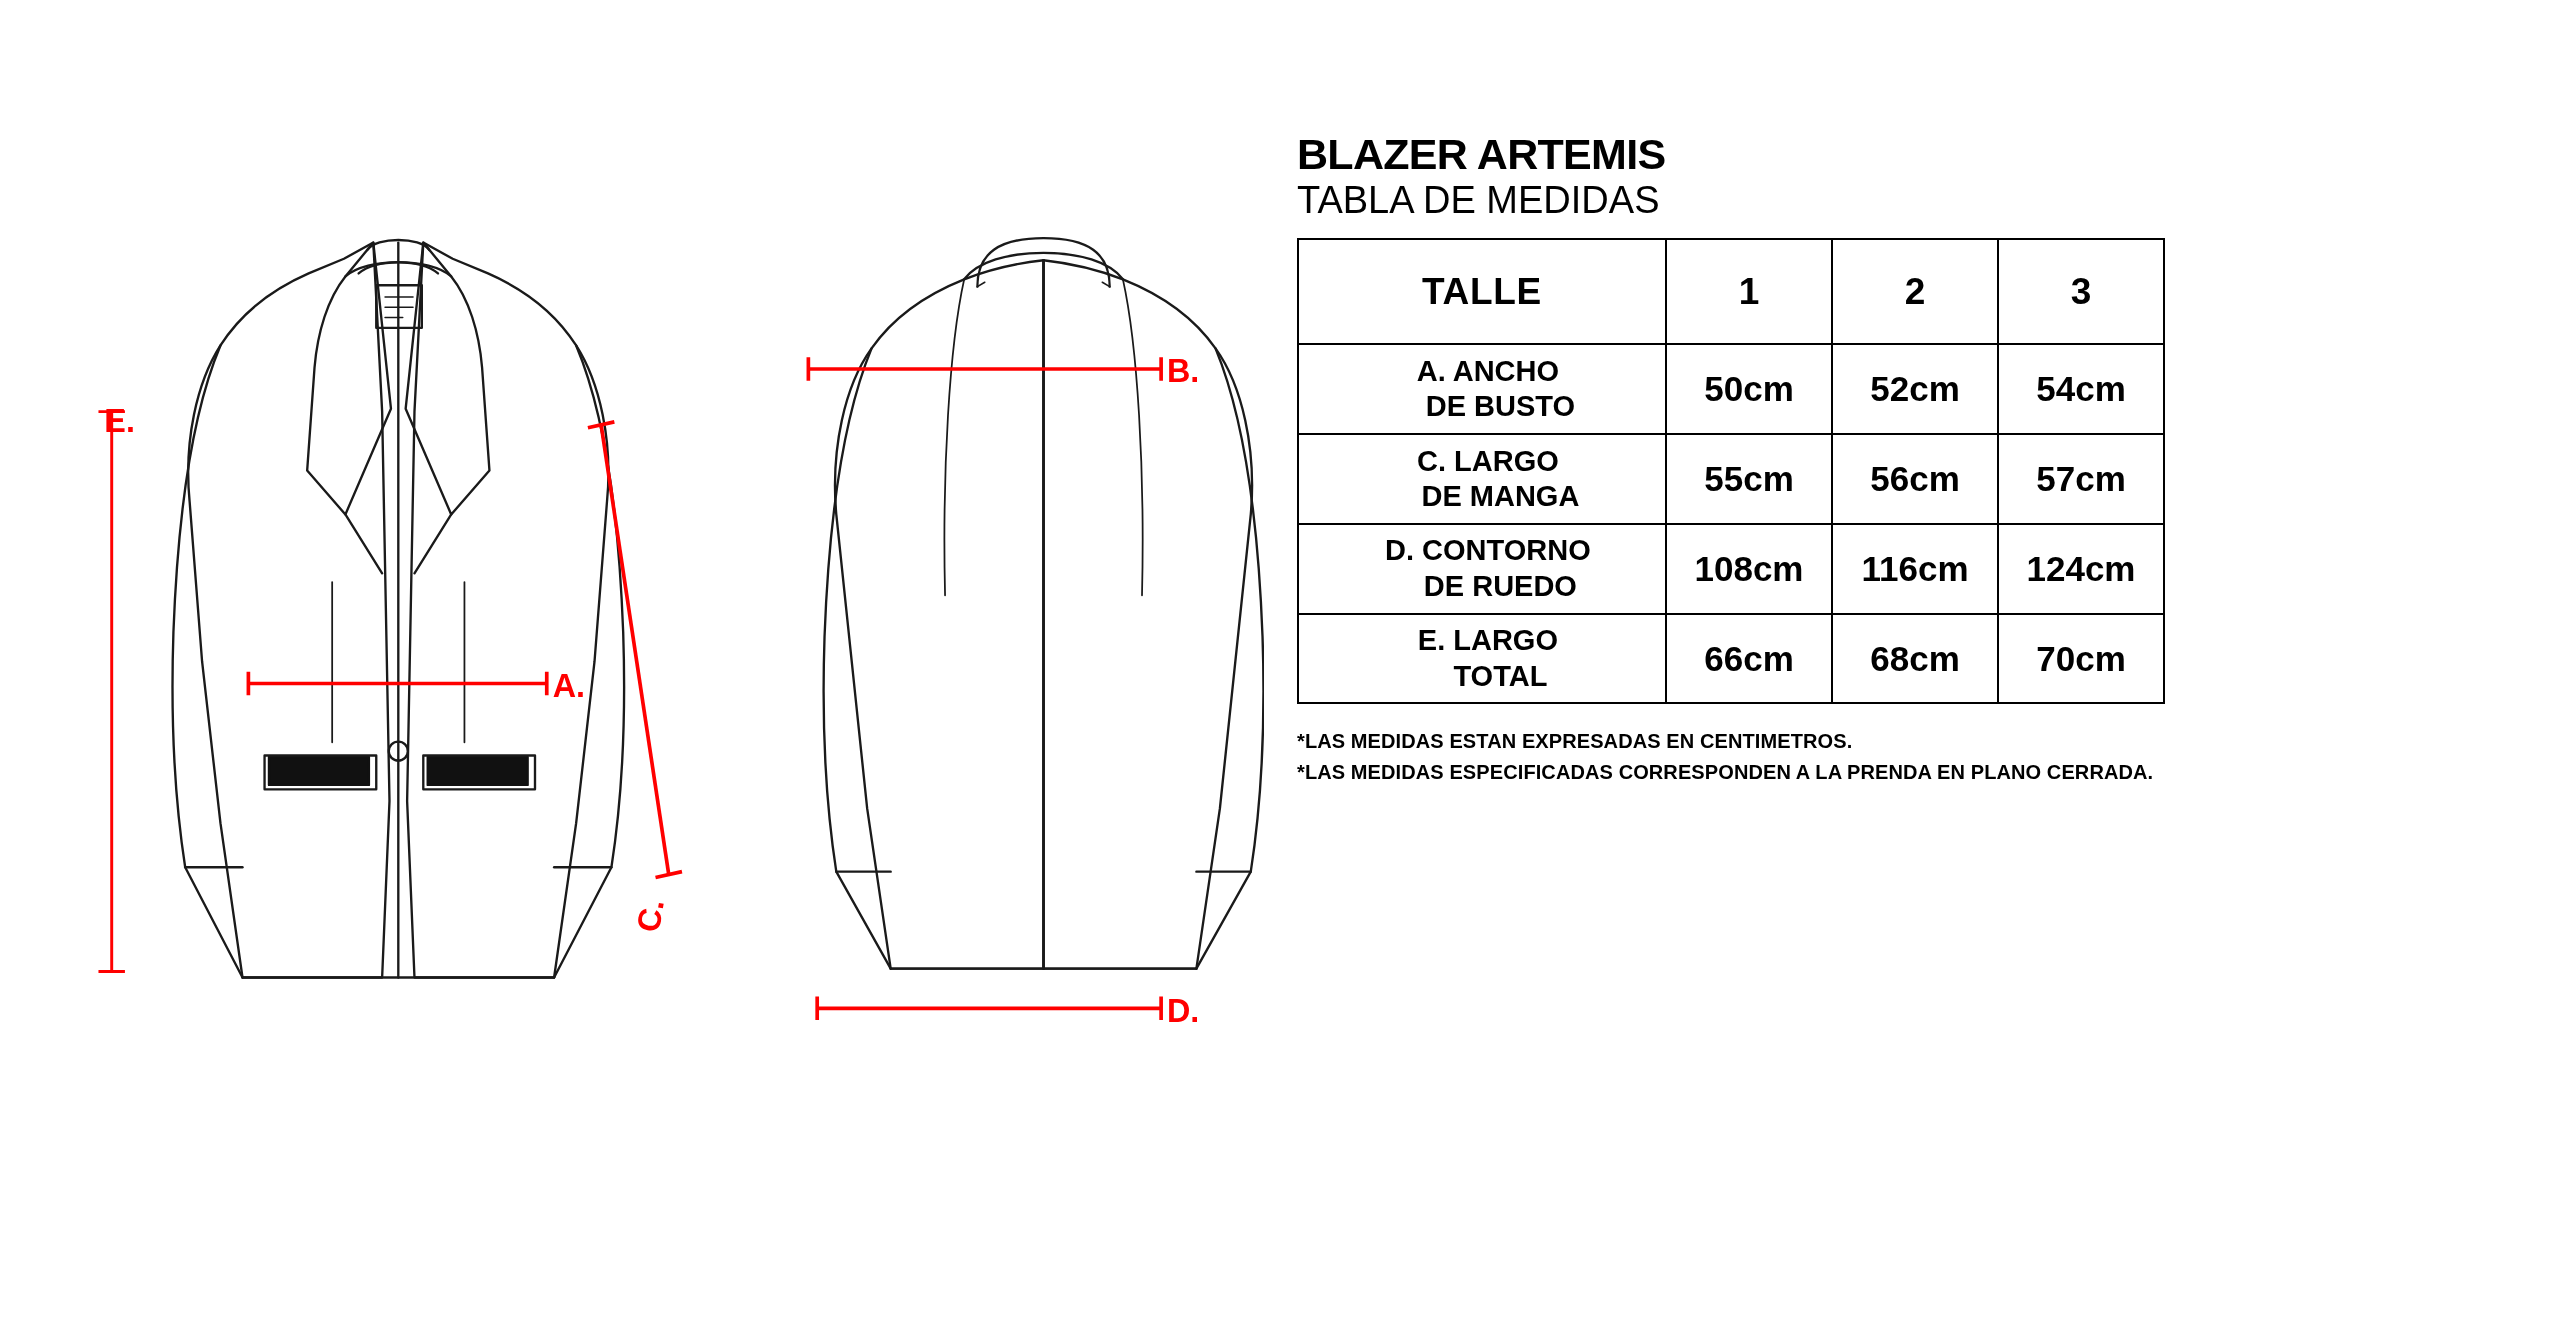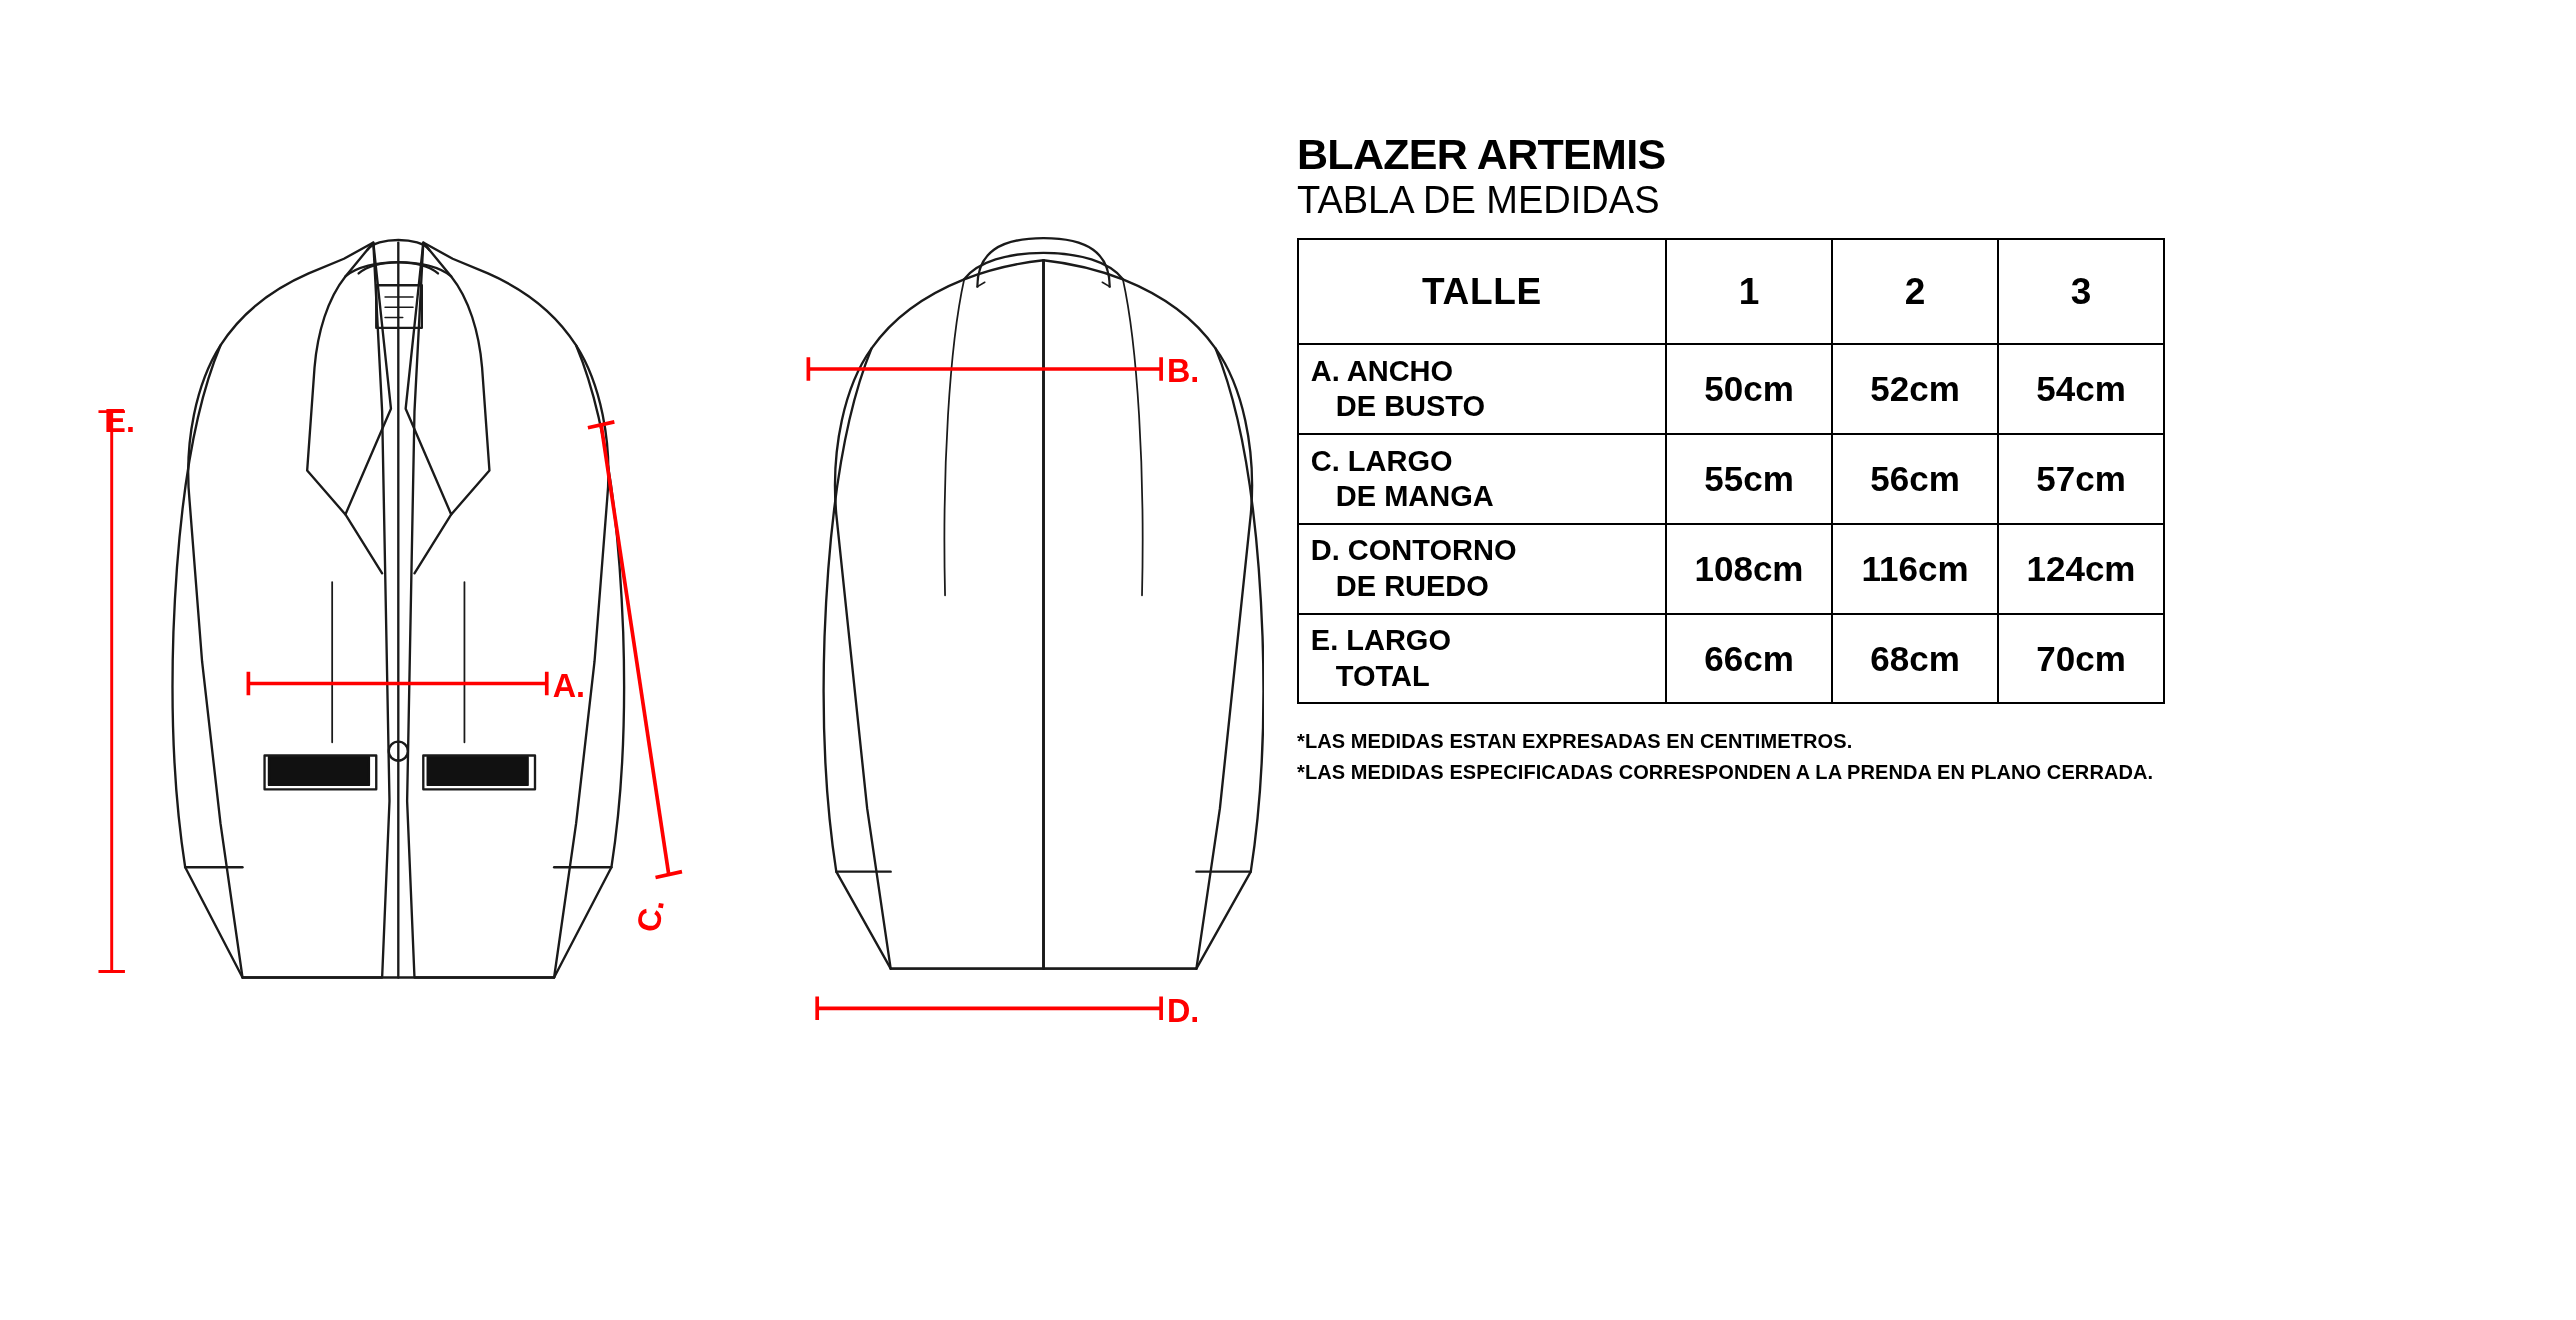--- a/index.html
+++ b/index.html
@@ -83,21 +83,21 @@
     font-weight: bold;
     text-align: center;
     height: 71px;
   }
   .row-label {
     font-size: 29px;
     font-weight: bold;
     height: 76px;
     padding: 5.9px 0 5.9px 11.8px !important;
     line-height: 1.22;
-    text-align: left;
+    text-align: center;
   }
   .row-label .l2 {
     display: block;
     padding-left: 25px;
   }
   .cell-val {
     font-size: 35px;
     font-weight: bold;
     text-align: center;
   }

